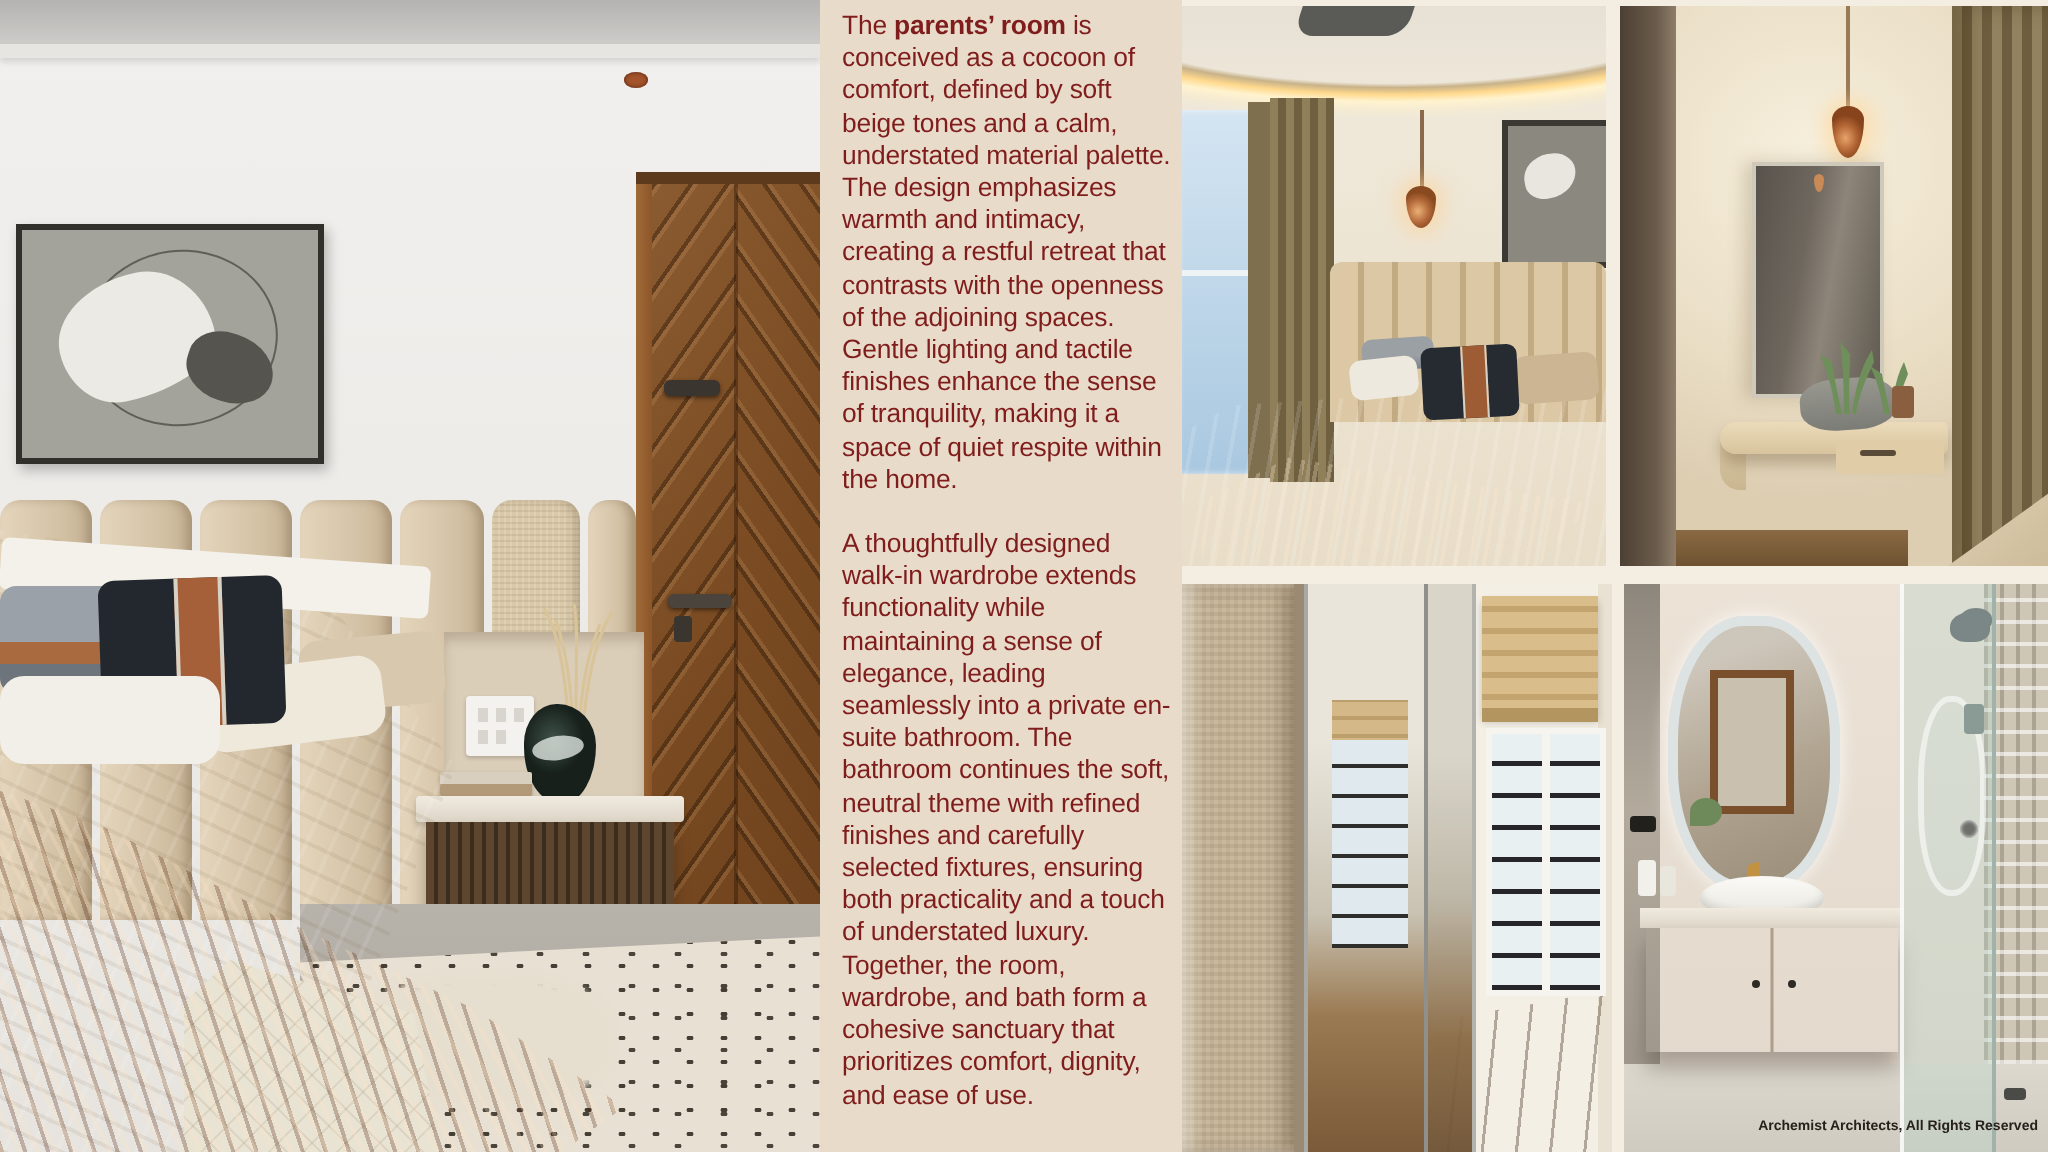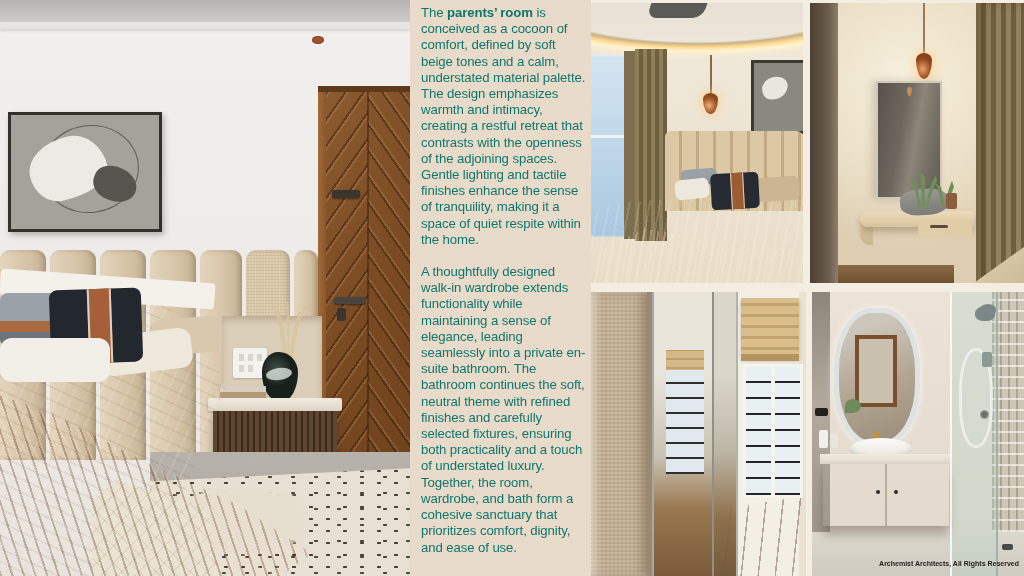--- a/index.html
+++ b/index.html
@@ -4,21 +4,21 @@
 <style>
   html,body{margin:0;padding:0;}
   body{width:1024px;height:576px;position:relative;overflow:hidden;
        background:#f3ede2;font-family:"Liberation Sans",sans-serif;}
   .ph{position:absolute;overflow:hidden;}
   .ph div{position:absolute;}
   
   .panel{position:absolute;left:410px;top:0;width:181px;height:576px;
          background:#e9dbc9;box-sizing:border-box;padding:5px 4px 0 11px;}
   .panel p{margin:0 0 16px 0;font-size:13.2px;line-height:16.2px;
-           color:#0f766e;letter-spacing:-0.1px;}
+           color:#7f1d1d;letter-spacing:-0.1px;}
   .panel strong{font-weight:bold;}
   
   .photo-main{left:0;top:0;width:410px;height:576px;background:linear-gradient(180deg,#f1f0ee 0%,#ebe9e5 70%,#e7e4df 100%);}
   .photo-bed2{left:591px;top:3px;width:212px;height:280px;background:linear-gradient(180deg,#f1ebdd,#e8ddc8);}
   .photo-dress{left:810px;top:3px;width:214px;height:280px;background:radial-gradient(80% 60% at 45% 28%,#f7f0de 0%,#e9ddc4 65%,#ddceb2 100%);}
   .photo-ward{left:591px;top:292px;width:215px;height:284px;background:#f1ede3;}
   .photo-bath{left:812px;top:292px;width:212px;height:284px;background:linear-gradient(180deg,#ece2d6,#e1d7ca);}
   
   .m-ceil{left:0;top:0;width:410px;height:22px;background:linear-gradient(180deg,#b4b3b1,#cdccc9);}
   .m-mold{left:0;top:22px;width:410px;height:7px;background:#e6e5e2;box-shadow:0 2px 3px rgba(0,0,0,.12);}

